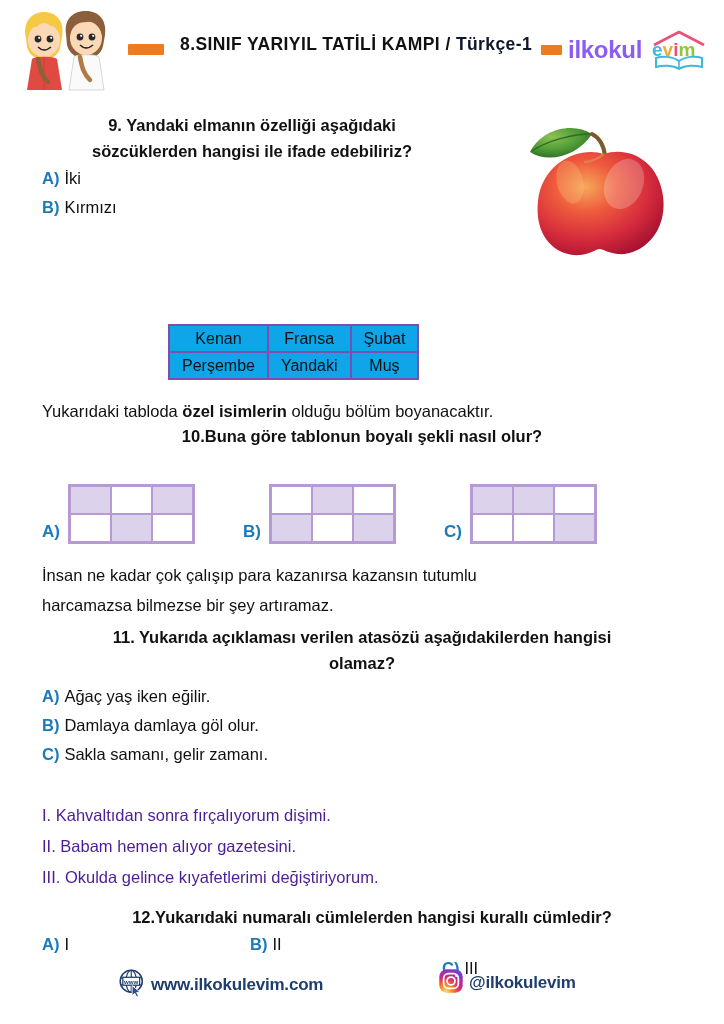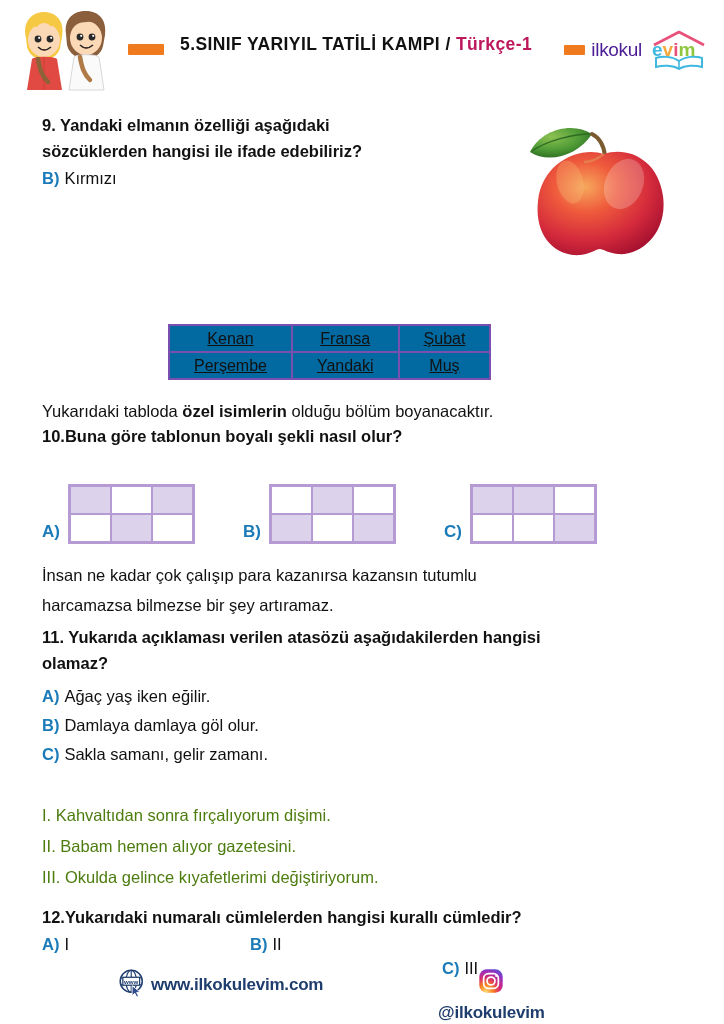--- a/index.html
+++ b/index.html
@@ -44,39 +44,39 @@
 
   .header-title {
     position: absolute;
     left: 180px; top: 34px;
     font-size: 17.5px;
     font-weight: bold;
     letter-spacing: 0.4px;
     white-space: nowrap;
     color: #111111;
   }
-  .header-title .subject { color: #be185d; }
+  .header-title .subject { color: #0f172a; }
 
   .logo {
     position: absolute;
     right: 14px; top: 28px;
     height: 44px;
     display: flex;
     align-items: center;
     gap: 6px;
   }
   .logo-dash {
     width: 21px; height: 10px;
     background: #F07A1E;
     border-radius: 1px;
   }
   .logo-ilkokul {
-    font-size: 19px;
-    font-weight: normal;
-    color: #4c1d95;
+    font-size: 24px;
+    font-weight: bold;
+    color: #8b5cf6;
     letter-spacing: -0.3px;
   }
   .logo-evim-wrap {
     position: relative;
     width: 62px; height: 42px;
   }
   .logo-evim {
     position: absolute;
     left: 4px; top: 10px;
     font-size: 19px;
@@ -93,20 +93,21 @@
     position: absolute;
     top: 96px; left: 0;
     width: 724px;
   }
 
   .q-text {
     font-size: 16.5px;
     font-weight: bold;
     line-height: 26px;
     color: #111111;
+    text-align: center;
   }
   .stem-text {
     font-size: 16.5px;
     font-weight: normal;
     line-height: 30px;
     color: #111111;
   }
   .stem-text b { font-weight: bold; }
 
   .opt {
@@ -135,28 +136,27 @@
 
   
   .word-table {
     position: absolute;
     left: 168px; top: 228px;
     border-collapse: collapse;
     border: 2.5px solid #7B4FAF;
   }
   .word-table td {
     border: 2.5px solid #7B4FAF;
-    padding: 3px 24px;
+    padding: 3px 12px;
     font-size: 16px;
     text-align: center;
     color: #111111;
-    background: #0369a1;
+    background: #0ea5e9;
     white-space: nowrap;
     height: 27px;
-    text-decoration: underline;
   }
 
   .q10-stem {
     position: absolute;
     left: 42px; top: 300px;
     width: 640px;
   }
   .q10-question {
     position: absolute;
     left: 42px; top: 327px;
@@ -214,21 +214,21 @@
 
   
   .q12-stem {
     position: absolute;
     left: 42px; top: 704px;
     width: 640px;
   }
   .q12-stem .roman-line {
     font-size: 16.5px;
     line-height: 31px;
-    color: #4d7c0f;
+    color: #4c1d95;
   }
   .q12-question {
     position: absolute;
     left: 42px; top: 808px;
     width: 660px;
   }
   .q12-opts {
     position: absolute;
     left: 42px; top: 834px;
     width: 620px;
@@ -250,21 +250,20 @@
     display: flex;
     align-items: center;
     gap: 3px;
   }
   .footer-ig {
     position: absolute;
     left: 438px; top: 2px;
     display: flex;
     align-items: center;
     gap: 5px;
-    flex-direction: column;
   }
   .footer-text {
     font-size: 17px;
     font-weight: bold;
     color: #1F3E6E;
     letter-spacing: -0.2px;
   }
 </style>
 </head>
 <body>
@@ -299,21 +298,21 @@
         <path d="M72 41 Q78 48 85 41 Q80 46 72 41 Z" fill="#C0392B"></path>
         <path d="M72 41 Q78 47 85 41" stroke="#2A2A2A" stroke-width="1.6" fill="none"></path>
         <path d="M66 53 C68 50 88 50 91 53 L96 86 L61 86 Z" fill="#FAFAFA" stroke="#D8D8D8" stroke-width="1"></path>
         <path d="M72 53 C74 64 76 70 82 76" stroke="#B07A47" stroke-width="4.5" fill="none" stroke-linecap="round"></path>
       </svg>
     </div>
 
     <div class="header-bar-dash"></div>
 
     <div class="header-title">
-      <span>5.SINIF YARIYIL TATİLİ KAMPI /</span>
+      <span>8.SINIF YARIYIL TATİLİ KAMPI /</span>
       <span class="subject">Türkçe-1</span>
     </div>
 
     <div class="logo">
       <span class="logo-dash"></span>
       <span class="logo-ilkokul">ilkokul</span>
       <span class="logo-evim-wrap">
         <svg viewBox="0 0 62 42" width="62" height="42">
           <path d="M6 16 L31 3 L56 16" stroke="#E8527A" stroke-width="2.6" fill="none" stroke-linejoin="round"></path>
           <path d="M31 32 C24 27 14 27 8 29 L8 38 C15 36 25 36 31 40 C37 36 47 36 54 38 L54 29 C48 27 38 27 31 32 Z" fill="#fff" stroke="#3FB8E0" stroke-width="2"></path>
@@ -322,20 +321,23 @@
         <span class="logo-evim"><span class="e">e</span><span class="v">v</span><span class="i">i</span><span class="m">m</span></span>
       </span>
     </div>
   </div>
 
   <div class="content">
 
     <div class="q9">
       <div class="q-text">9. Yandaki elmanın özelliği aşağıdaki</div>
       <div class="q-text">sözcüklerden hangisi ile ifade edebiliriz?</div>
+      <div class="opt">
+        <span class="letter">A)</span><span>İki</span>
+      </div>
       <div class="opt">
         <span class="letter">B)</span><span>Kırmızı</span>
       </div>
     </div>
 
     <div class="apple">
       <svg viewBox="0 0 168 160" width="168" height="160">
         <defs>
           <radialGradient id="appleG" cx="38%" cy="34%" r="72%">
             <stop offset="0%" stop-color="#F6A85C"></stop>

